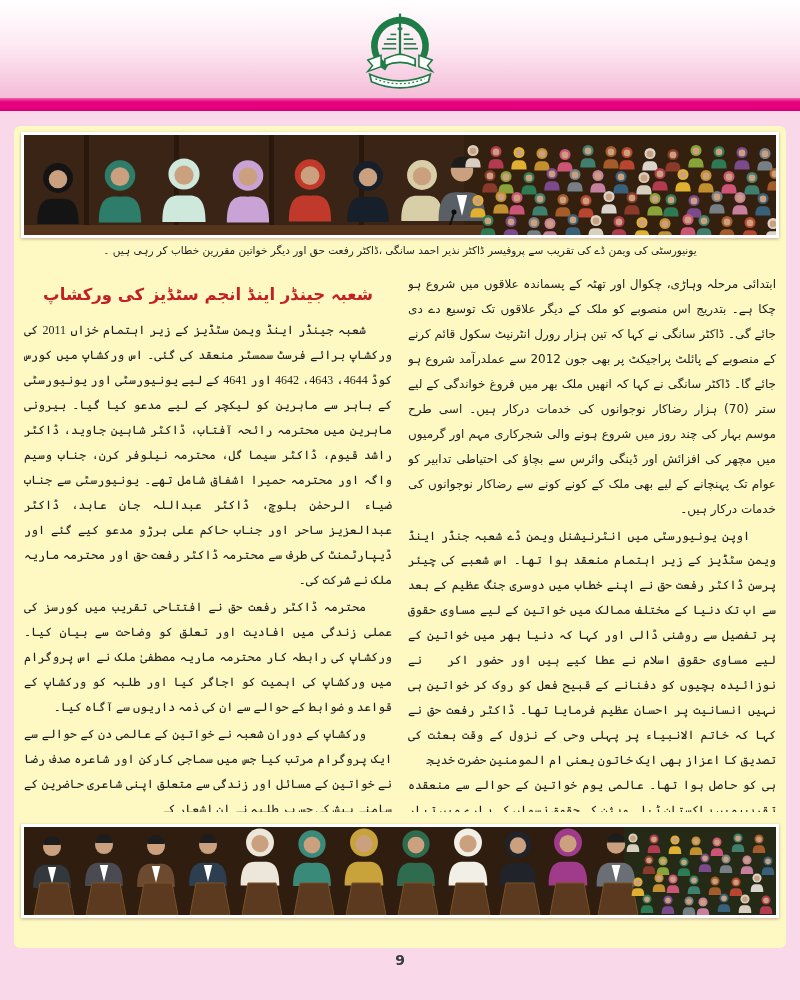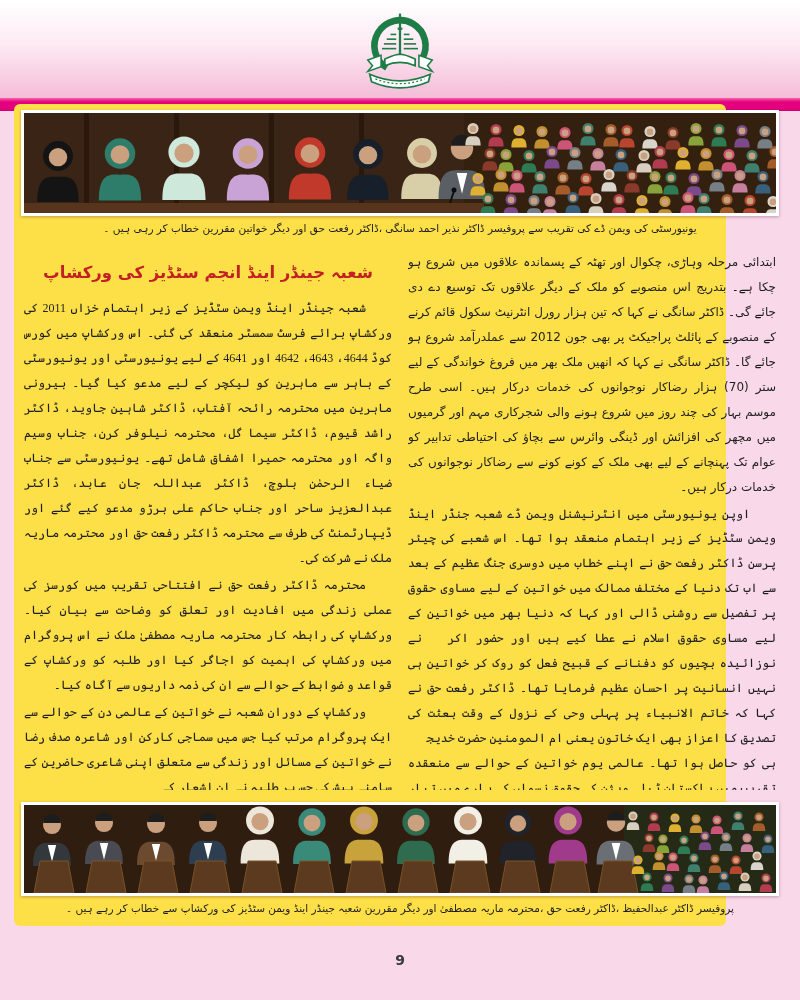--- a/index.html
+++ b/index.html
@@ -8,22 +8,22 @@
   .page{position:absolute;inset:0;}
 
   
   .header{position:absolute;left:0;top:0;width:800px;height:98px;
           background:linear-gradient(180deg,#ffffff 0%,#fdeaf3 45%,#f4bcd8 100%);}
   .logo{position:absolute;left:350px;top:6px;width:100px;height:90px;}
   .stripe{position:absolute;left:0;top:98px;width:800px;height:13px;
           background:linear-gradient(180deg,#f565aa 0%,#e5007d 30%,#e5007d 78%,#cf0070 100%);}
 
   
-  .content{position:absolute;left:14px;top:104px;width:712px;height:822px;
-           background:#fde047;border-radius:6px;padding:0;}
+  .content{position:absolute;left:14px;top:126px;width:772px;height:822px;
+           background:#fef9c3;border-radius:6px;padding:0;}
 
   .photo-frame{position:absolute;left:7px;width:758px;background:#fff;
                box-shadow:0 1px 3px rgba(90,30,60,.35);padding:3px;box-sizing:border-box;}
   .photo-frame svg{display:block;width:100%;height:100%;}
   .pf-top{top:6px;height:106px;}
   .pf-bottom{top:698px;height:94px;}
 
   .caption{position:absolute;left:20px;width:732px;text-align:center;direction:rtl;
            font-size:10.5px;color:#1c1c1c;line-height:1.6;}
   .cap-top{top:116px;}
@@ -254,19 +254,18 @@
             <use href="#psn" transform="translate(623,79) scale(0.7)" fill="#2e7a52"></use>
             <use href="#psn" transform="translate(644,80) scale(0.7)" fill="#7a4a8a"></use>
             <use href="#psn" transform="translate(665,81) scale(0.7)" fill="#777f86"></use>
             <use href="#psn" transform="translate(679,82) scale(0.7)" fill="#c77f9e"></use>
             <use href="#psn" transform="translate(700,78) scale(0.7)" fill="#39607a"></use>
             <use href="#psn" transform="translate(721,79) scale(0.7)" fill="#d8cfc0"></use>
             <use href="#psn" transform="translate(742,80) scale(0.7)" fill="#b23b4f"></use>
           </g>
       </svg>
     </div>
-    <div class="caption cap-bottom">پروفیسر ڈاکٹر عبدالحفیظ ،ڈاکٹر رفعت حق ،محترمہ ماریہ مصطفیٰ اور دیگر مقررین شعبہ جینڈر اینڈ ویمن سٹڈیز کی ورکشاپ سے خطاب کر رہے ہیں ۔</div>
 
   </div>
 
   <div class="page-number">9</div>
 
 </div>
 
 </body></html>

